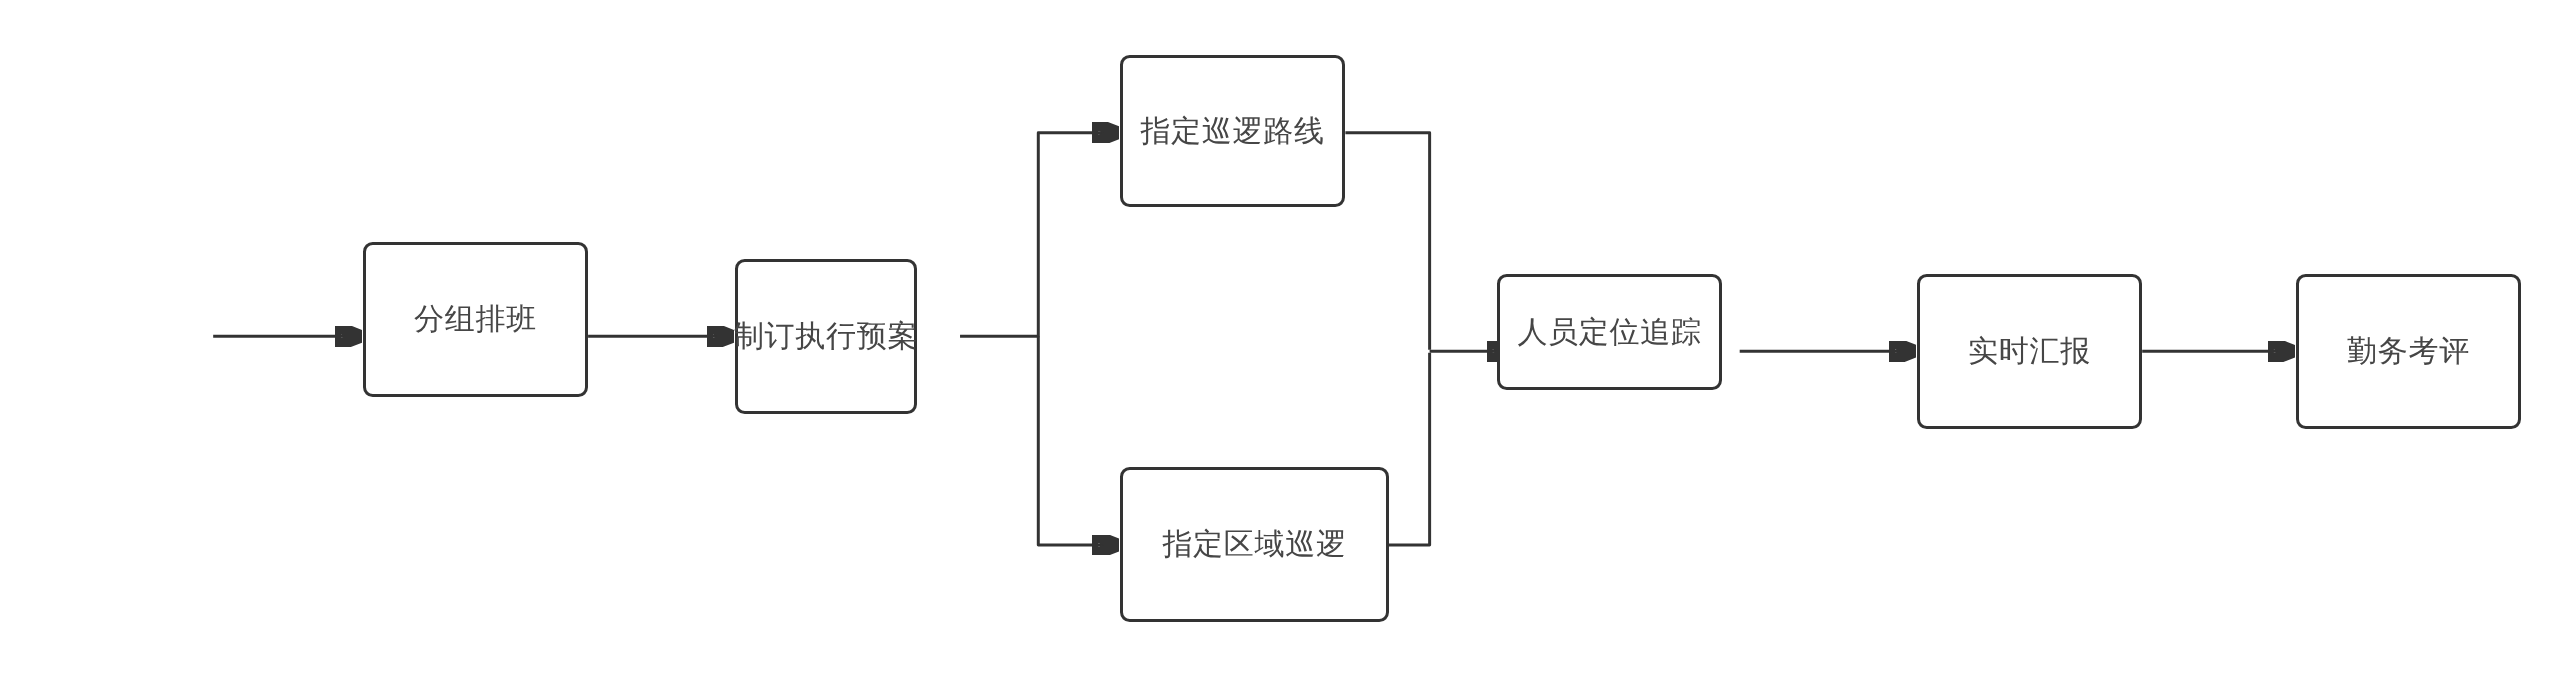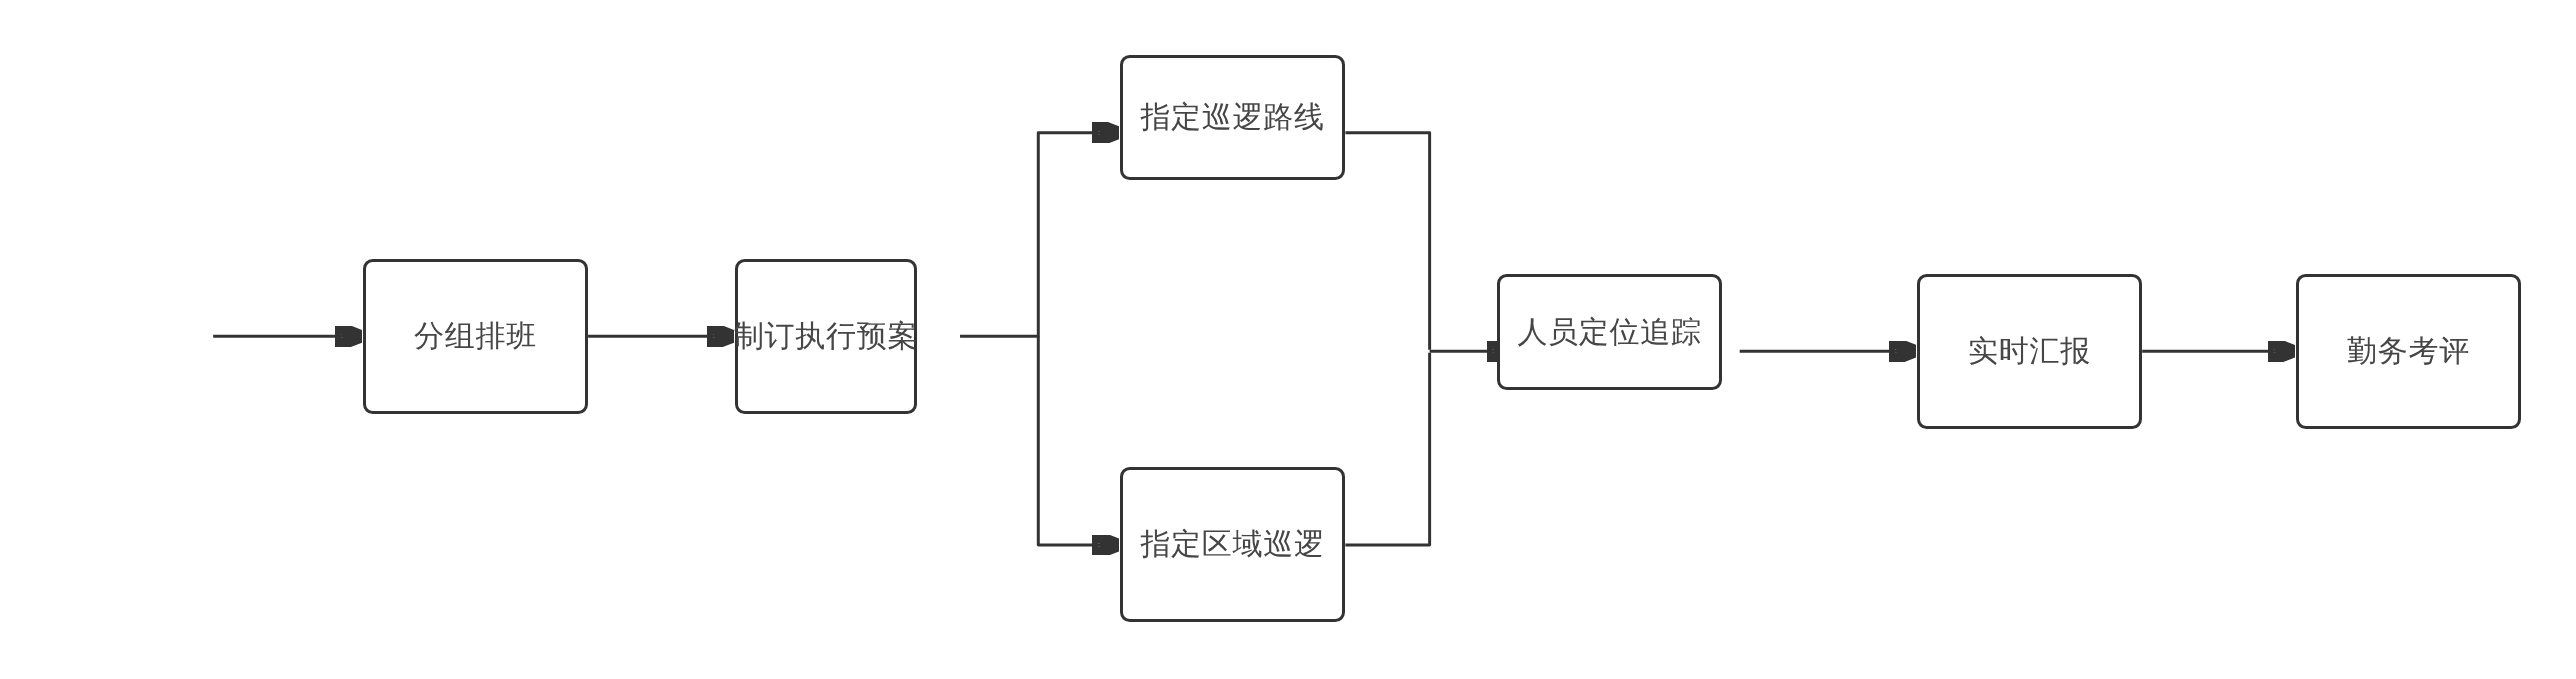--- a/index.html
+++ b/index.html
@@ -55,27 +55,27 @@
     <path d="M1288 451 H1393 V178 H1500" marker-end="url(#arrowhead)"></path>
     <path d="M1393 451 V731 H1500" marker-end="url(#arrowhead)"></path>
     <path d="M1805 178 H1918 V469"></path>
     <path d="M1805 731 H1918 V473"></path>
     <path d="M1918 471 H2029" marker-end="url(#arrowhead)"></path>
     <path d="M2334 471 H2569" marker-end="url(#arrowhead)"></path>
     <path d="M2874 471 H3077" marker-end="url(#arrowhead)"></path>
   </svg>
 
 
-  <div class="node process" style="left:363px; top:259px; width:225px; height:155px;">分组排班</div>
+  <div class="node process" style="left:363px; top:242px; width:225px; height:155px;">分组排班</div>
 
   <div class="node process" style="left:735px; top:259px; width:182px; height:155px;">制订执行预案</div>
 
-  <div class="node process" style="left:1120px; top:55px; width:225px; height:125px;">指定巡逻路线</div>
+  <div class="node process" style="left:1120px; top:55px; width:225px; height:152px;">指定巡逻路线</div>
 
-  <div class="node process" style="left:1120px; top:467px; width:225px; height:155px;">指定区域巡逻</div>
+  <div class="node process" style="left:1120px; top:467px; width:269px; height:155px;">指定区域巡逻</div>
 
   <div class="node process" style="left:1497px; top:274px; width:225px; height:116px;">人员定位追踪</div>
 
   <div class="node process" style="left:1917px; top:274px; width:225px; height:155px;font-family:Liberation Serif, serif;">实时汇报</div>
 
   <div class="node process" style="left:2296px; top:274px; width:225px; height:155px;">勤务考评</div>
 
 </div>
 
 

